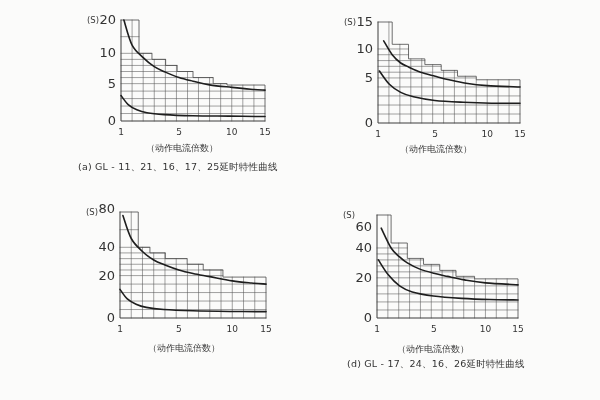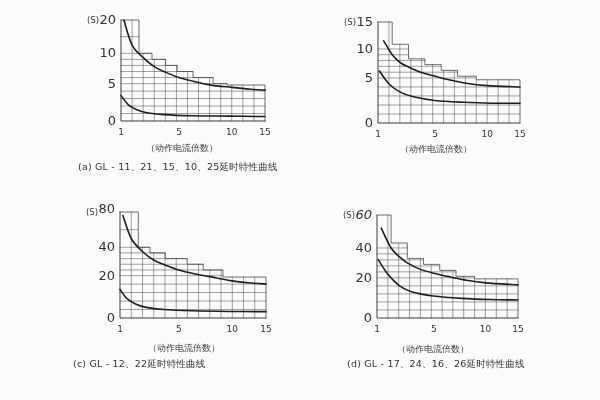--- a/index.html
+++ b/index.html
@@ -135,22 +135,21 @@
   <span class="unit" style="left: 77px; top: 15px;">(S)</span>
   <span class="unit" style="left: 334px; top: 17px;">(S)</span>
   <span class="unit" style="left: 76px; top: 207px;">(S)</span>
   <span class="unit" style="left: 333px; top: 210px;">(S)</span>
 
   <div class="xlabel" style="left: 182px; top: 142px;">（动作电流倍数）</div>
   <div class="xlabel" style="left: 436px; top: 143px;">（动作电流倍数）</div>
   <div class="xlabel" style="left: 184px; top: 342px;">（动作电流倍数）</div>
   <div class="xlabel" style="left: 433px; top: 343px;">（动作电流倍数）</div>
 
-  <div class="caption" style="left: 78px; top: 161px;">(a) GL - 11、21、15、10、25延时特性曲线</div>
-  <div class="caption" style="left: 73px; top: 358px;">(c) GL - 12、22延时特性曲线</div>
+  <div class="caption" style="left: 78px; top: 161px;">(a) GL - 11、21、16、17、25延时特性曲线</div>
   <div class="caption" style="left: 347px; top: 358px;">(d) GL - 17、24、16、26延时特性曲线</div>
 
 <span class="ytick" style="left: 96px; top: 15px;">20</span>
     <span class="ytick" style="left: 96px; top: 48.33px;">10</span>
     <span class="ytick" style="left: 96px; top: 78.63px;">5</span>
     <span class="ytick" style="left: 96px; top: 116px;">0</span>
     <span class="xtick" style="left: 110px; top: 127px;">1</span>
     <span class="xtick" style="left: 168.032px; top: 127px;">5</span>
     <span class="xtick" style="left: 220.736px; top: 127px;">10</span>
     <span class="xtick" style="left: 254px; top: 127px;">15</span>
@@ -163,21 +162,21 @@
     <span class="xtick" style="left: 476.198px; top: 129px;">10</span>
     <span class="xtick" style="left: 509px; top: 129px;">15</span>
     <span class="ytick" style="left: 95px; top: 204px;">80</span>
     <span class="ytick" style="left: 95px; top: 242.298px;">40</span>
     <span class="ytick" style="left: 95px; top: 270.6px;">20</span>
     <span class="ytick" style="left: 95px; top: 313px;">0</span>
     <span class="xtick" style="left: 109px; top: 324px;">1</span>
     <span class="xtick" style="left: 167.838px; top: 324px;">5</span>
     <span class="xtick" style="left: 221.274px; top: 324px;">10</span>
     <span class="xtick" style="left: 255px; top: 324px;">15</span>
-    <span class="ytick" style="left: 352px; top: 210px; font-style: italic;">60</span>
+    <span class="ytick" style="left: 352px; top: 222px;">60</span>
     <span class="ytick" style="left: 352px; top: 242.96px;">40</span>
     <span class="ytick" style="left: 352px; top: 272.83px;">20</span>
     <span class="ytick" style="left: 352px; top: 313px;">0</span>
     <span class="xtick" style="left: 366px; top: 324px;">1</span>
     <span class="xtick" style="left: 422.823px; top: 324px;">5</span>
     <span class="xtick" style="left: 474.429px; top: 324px;">10</span>
     <span class="xtick" style="left: 507px; top: 324px;">15</span>
   </div>
 
 </body></html>

